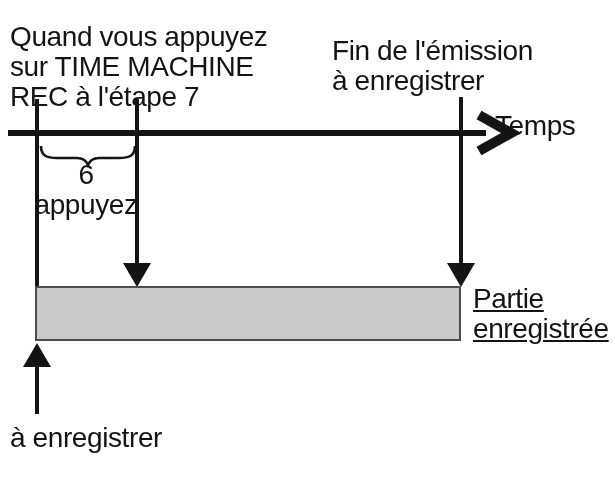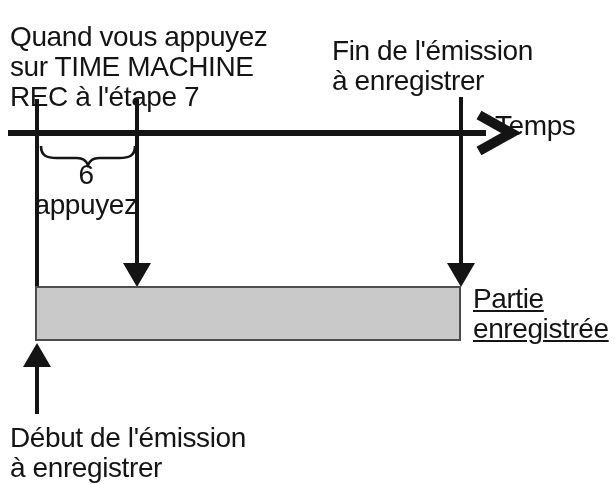--- a/index.html
+++ b/index.html
@@ -93,17 +93,16 @@
 
   <div class="lbl" style="left:473px;top:284px;text-decoration:underline;">
     <div>Partie</div>
     <div>enregistrée</div>
   </div>
 
   <div class="tri tri-up" style="left:23px;top:343px;"></div>
   <div class="vline" style="left:35px;top:364px;height:50px;"></div>
 
   <div class="lbl" style="left:10px;top:423px;">
-    <div>Début de l'émission</div>
     <div>à enregistrer</div>
   </div>
 
 </div>
 
 </body></html>

